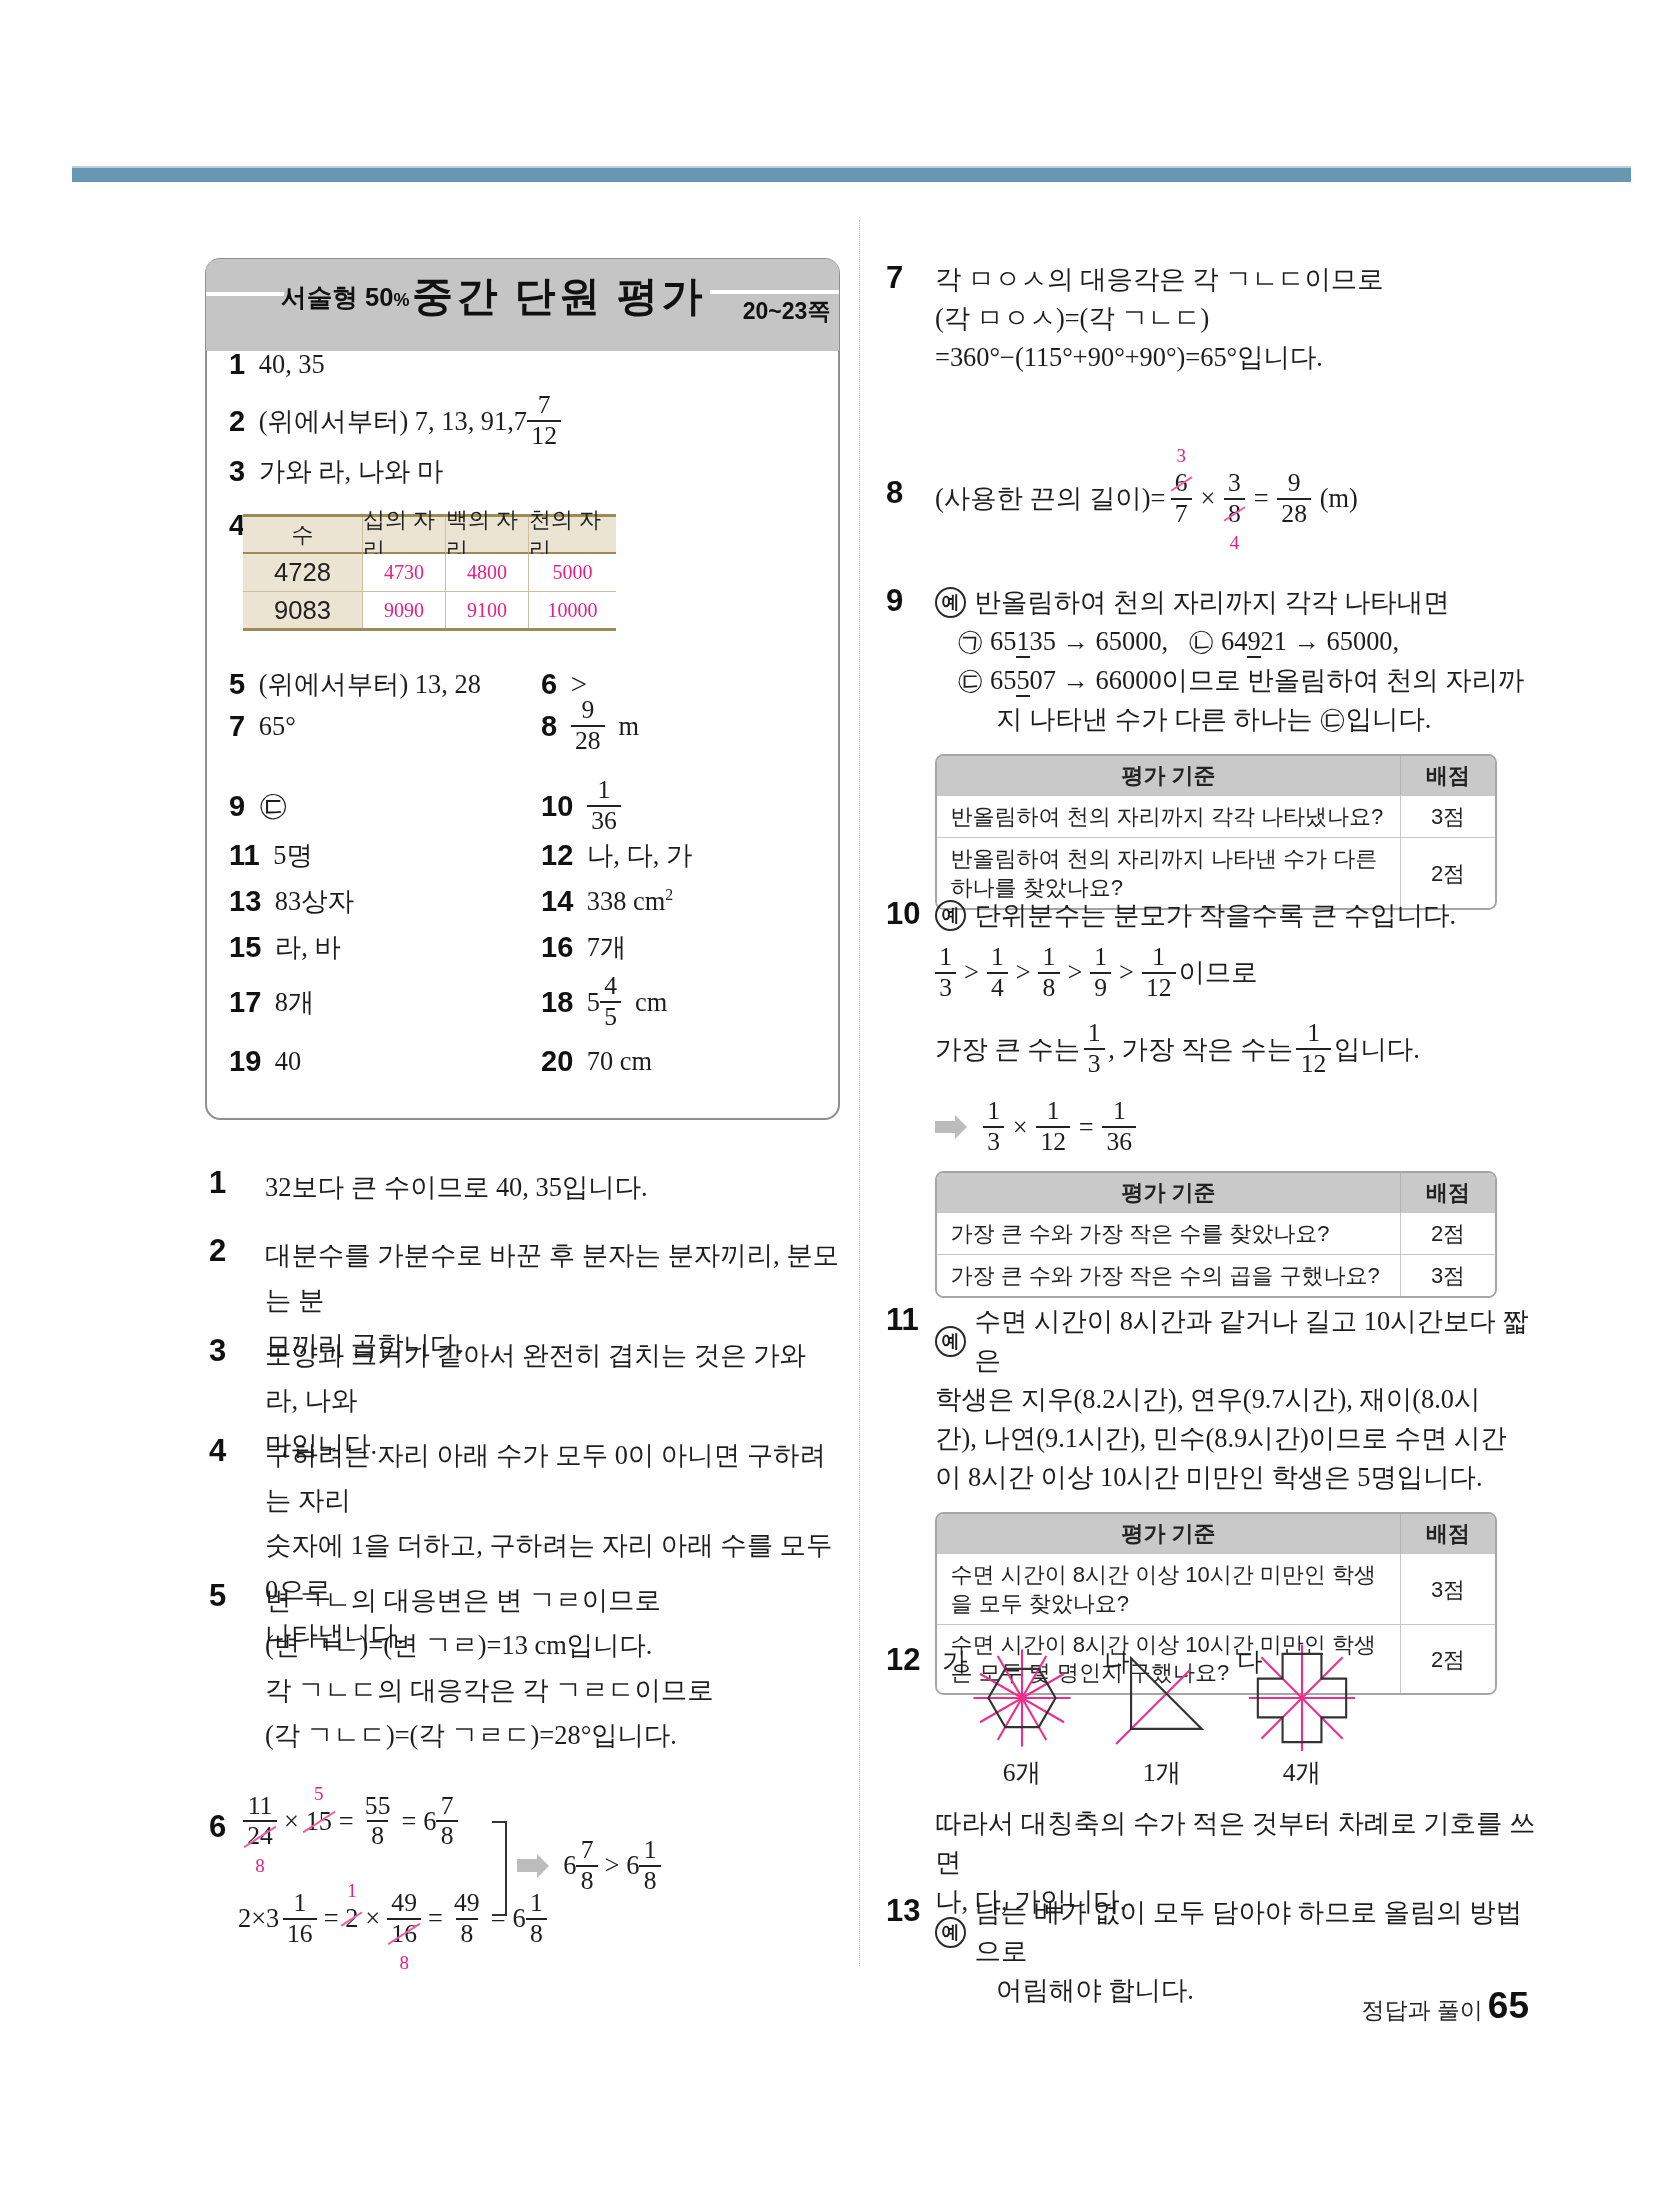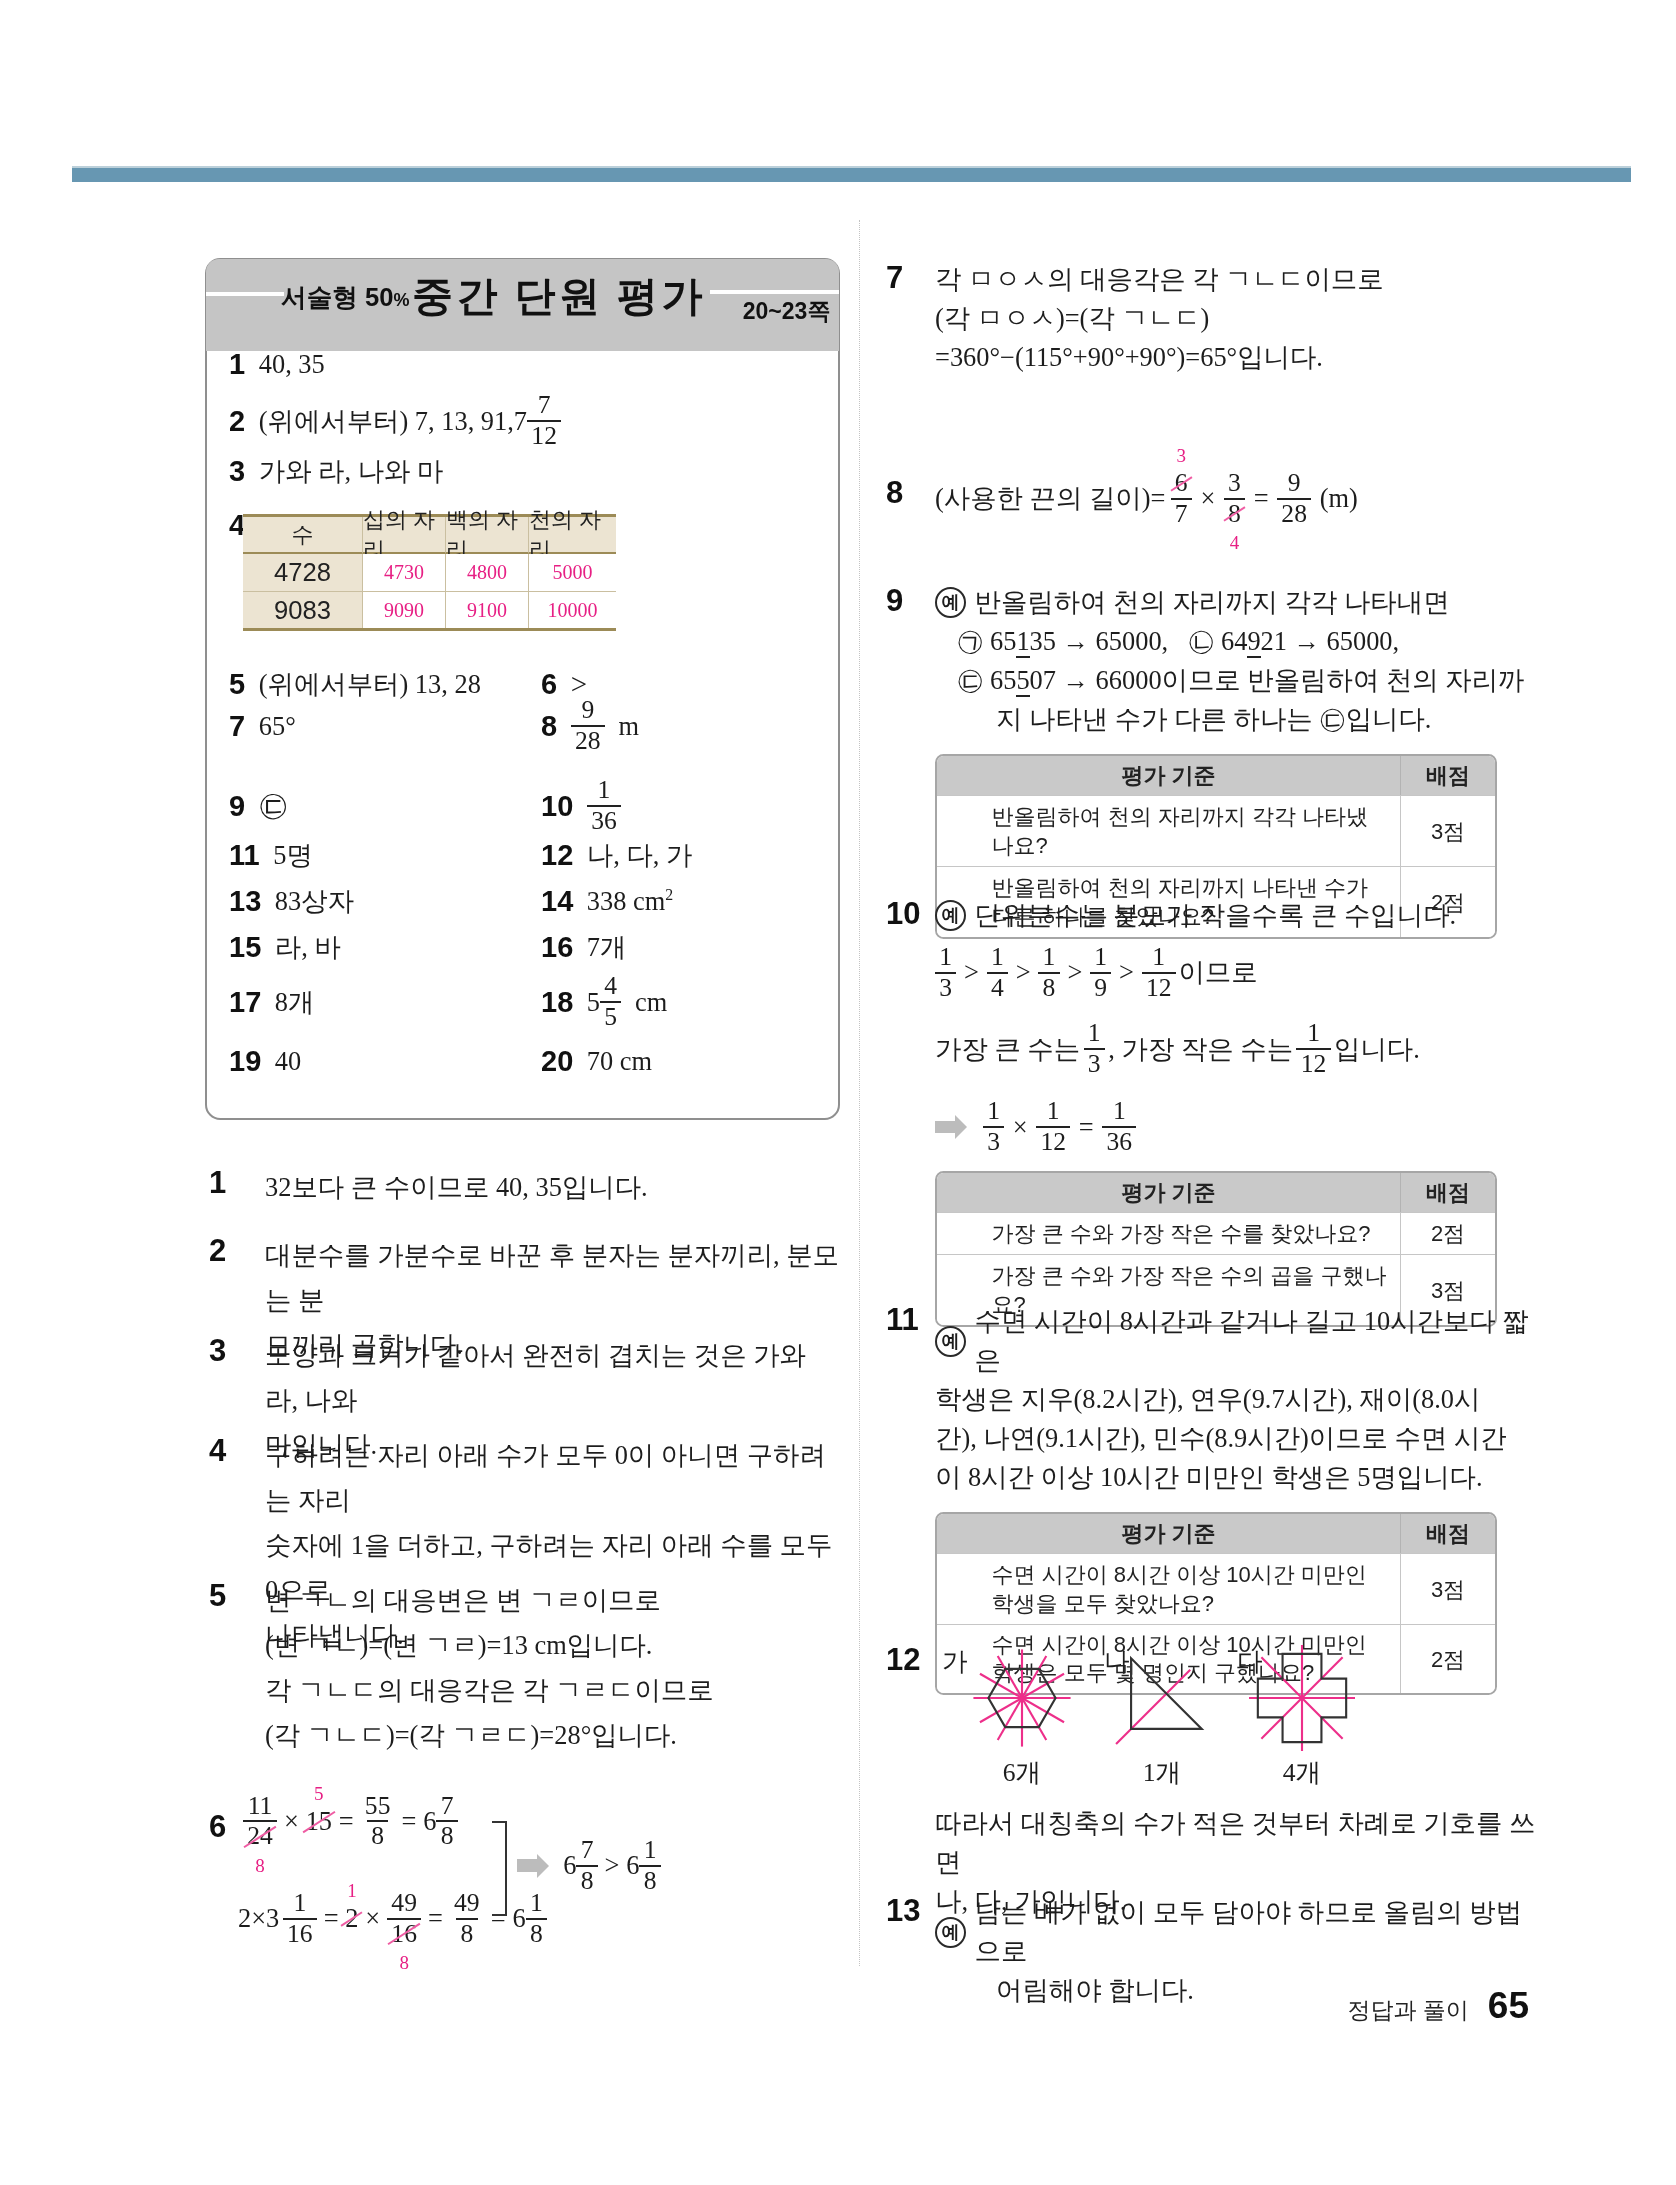--- a/index.html
+++ b/index.html
@@ -65,21 +65,21 @@
   .rbody{padding-left:49px;font-size:26.4px;line-height:39px;}
   .rline{min-height:39px;}
   .ind1{padding-left:22px;}
   .ind2{padding-left:61px;}
   .ye{display:inline-flex;align-items:center;justify-content:center;width:31px;height:31px;border:2px solid #2a2a2a;border-radius:50%;
       font-family:var(--sans);font-size:18px;font-weight:700;vertical-align:-5.1px;margin-right:8.5px;flex:0 0 auto;}
   .ud{border-bottom:2.6px solid #222;}
   
   .etable{width:562px;border:2px solid #a6a6a6;border-radius:8.5px;overflow:hidden;background:#fff;
           font-family:var(--sans);font-size:22px;color:#222;margin-top:15.3px;}
-  .et-row{display:flex;border-top:1.7px solid #c6c6c6;background:#fff;padding-left:41px;}
+  .et-row{display:flex;border-top:1.7px solid #c6c6c6;background:#fff;}
   .et-head{display:flex;background:#c9c9c9;font-weight:700;}
   .et-q{flex:1;padding:6px 13.6px;display:flex;align-items:center;line-height:29px;}
   .et-head .et-q{justify-content:center;padding:4.3px 13.6px;}
   .et-p{width:95px;border-left:1.7px solid #c6c6c6;display:flex;align-items:center;justify-content:center;}
   .et-head .et-p{border-left:1.7px solid #b3b3b3;}
   
   .barrow{display:inline-block;position:relative;width:20.4px;height:12.8px;background:#bcbcbc;margin-right:19px;flex:0 0 auto;}
   .barrow::after{content:"";position:absolute;left:100%;top:50%;transform:translateY(-50%);
                  border-left:12.8px solid #bcbcbc;border-top:12px solid transparent;border-bottom:12px solid transparent;}
   
@@ -87,21 +87,21 @@
   .s6 .sno{top:24px;}
   .s6row{position:absolute;display:flex;align-items:center;gap:6.8px;font-size:26.4px;}
   .bracket{position:absolute;width:15.3px;border-top:2.6px solid #333;border-right:2.6px solid #333;border-bottom:2.6px solid #333;}
   
   .figrow{display:flex;gap:22px;padding-left:34px;margin-top:3.4px;}
   .fig{position:relative;text-align:center;}
   .figlabel{position:absolute;left:-27px;top:-3.4px;font-size:25.6px;font-family:var(--serif);}
   .figcount{font-size:25.6px;margin-top:1.7px;}
   .fig svg{display:block;}
   
-  .footer{position:absolute;left:1235px;top:1985px;width:294px;display:flex;justify-content:flex-end;align-items:baseline;gap:19px;}
+  .footer{position:absolute;left:1235px;top:1985px;width:294px;display:flex;justify-content:flex-end;align-items:baseline;gap:5px;}
   .footer .flabel{font-family:var(--sans);font-size:23px;color:#222;}
   .footer .fpage{font-family:var(--sans);font-weight:700;font-size:37px;color:#111;}
   .t{white-space:pre;}
 </style>
 </head>
 <body>
 
 <div id="page">
 
   <div class="bluebar"></div>

